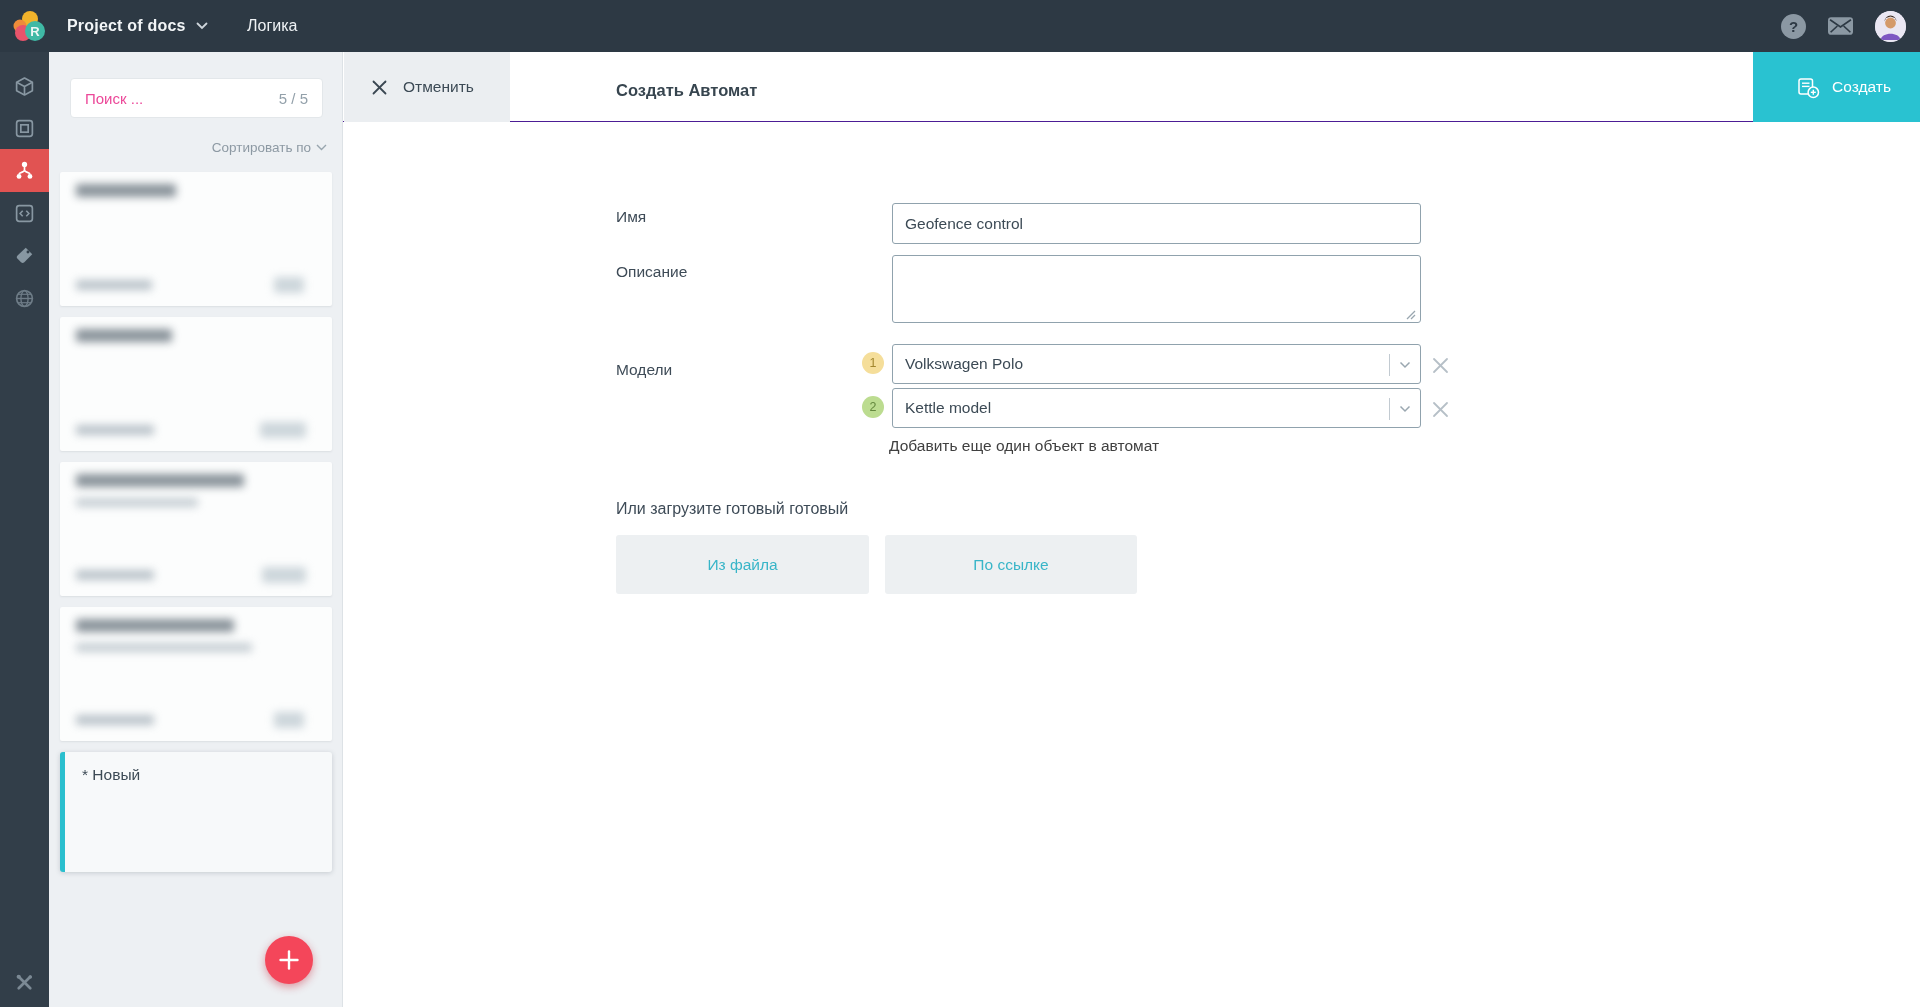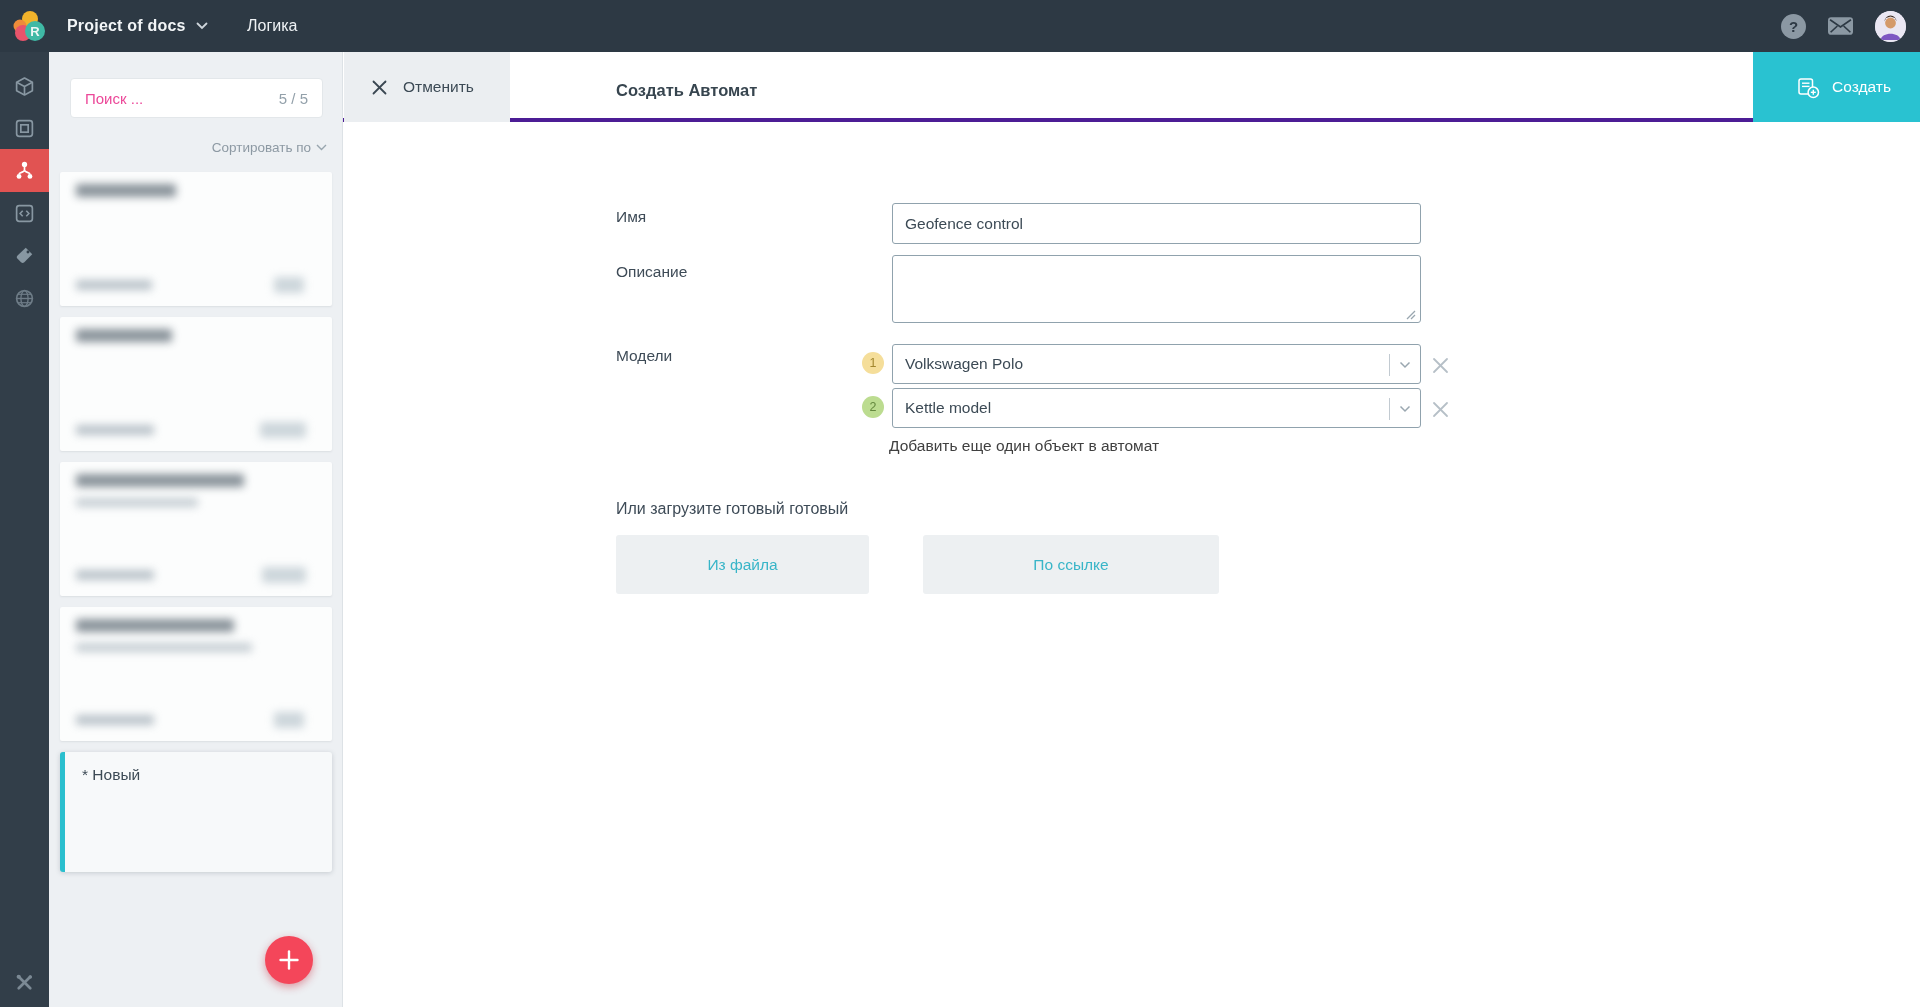--- a/index.html
+++ b/index.html
@@ -36,21 +36,21 @@
   .bb-title { height:13px; background:#42515d; opacity:.62; left:16px; top:12px; }
   .bb-sub { height:9px; background:#9aa8b2; opacity:.55; left:16px; top:36px; }
   .bb-small { height:10px; background:#8elisted; background:#8494a0; opacity:.55; left:16px; bottom:16px; }
   .bb-blob { height:16px; background:#9fb0ba; opacity:.5; bottom:13px; }
   .card-new { background:#f7f9fa; border-left:5px solid #2abfce; border-radius:3px; height:120px; margin-top:2px; box-shadow:0 1px 5px rgba(60,74,85,.22); position:relative; cursor:pointer; }
   .card-new-label { position:absolute; left:17px; top:14px; color:#3c4a55; font-size:15.5px; }
   .fab { position:absolute; left:216px; top:884px; width:48px; height:48px; border-radius:50%; background:#f4465a; box-shadow:0 3px 8px rgba(200,40,60,.45); display:flex; align-items:center; justify-content:center; cursor:pointer; }
 
   
   .main { position:absolute; left:343px; top:52px; width:1577px; height:955px; background:#fff; }
-  .mainheader { position:absolute; left:0; top:0; width:1577px; height:70px; background:#fff; border-bottom:4px solid #4c1d95; }
+  .mainheader { position:absolute; left:0; top:0; width:1577px; height:70px; background:#fff; border-bottom:1px solid #4c1d95; }
   .cancel-btn { position:absolute; left:1px; top:0; width:166px; height:70px; background:#ebeef1; display:flex; align-items:center; gap:16px; padding-left:28px; cursor:pointer; }
   .cancel-label { color:#3c4a55; font-size:15.5px; }
   .page-title { position:absolute; left:273px; top:0; height:76px; display:flex; align-items:center; color:#37454f; font-size:16.5px; font-weight:700; }
   .create-btn { position:absolute; right:0; top:0; width:167px; height:70px; background:#29c2d1; display:flex; align-items:center; justify-content:center; gap:12px; cursor:pointer;padding-left:15px; }
   .create-label { color:#fff; font-size:15.5px; }
 
   .flabel { position:absolute; color:#3e4b57; font-size:15.5px; }
   .txt-input { position:absolute; left:549px; width:529px; height:41px; border:1.5px solid #90a2ad; border-radius:3px; background:#fff; font-family:inherit; font-size:15.5px; color:#3c4a55; padding:0 12px; outline:none; }
   .txt-area { position:absolute; left:549px; top:203px; width:529px; height:68px; border:1.5px solid #90a2ad; border-radius:3px; background:#fff; resize:none; outline:none; }
   .resize-grip { position:absolute; left:1063px; top:258px; pointer-events:none; }
@@ -59,21 +59,21 @@
   .badge-1 { background:#f5de9a; color:#a3872f; top:300px; }
   .badge-2 { background:#bcdc90; color:#64883e; top:344px; }
   .model-select { position:absolute; left:549px; width:529px; height:40px; border:1.5px solid #90a2ad; border-radius:3px; background:#fff; display:flex; align-items:center; padding:0 40px 0 12px; font-size:15.5px; color:#3c4a55; cursor:pointer; }
   .sel-divider { position:absolute; right:30px; top:9px; height:22px; border-left:1.5px solid #c2cad1; }
   .sel-chev { position:absolute; right:9px; top:16px; }
   .row-remove { position:absolute; left:1087px; width:20px; height:20px; display:flex; align-items:center; justify-content:center; cursor:pointer; }
   .add-link { position:absolute; left:546px; top:385px; color:#404040; font-size:15.5px; cursor:pointer; }
   .upload-hint { position:absolute; left:273px; top:448px; color:#3e4b57; font-size:16px; }
   .upload-btn { position:absolute; top:483px; height:59px; background:#edf0f2; border-radius:3px; display:flex; align-items:center; justify-content:center; color:#38b5c8; font-size:15.5px; cursor:pointer; }
   .btn-file { left:273px; width:253px; }
-  .btn-link { left:580px; width:296px; }
+  .btn-link { left:542px; width:252px; }
 </style>
 </head>
 <body>
 
 <div class="page">
 
   <div class="topbar">
     <svg class="logo" viewBox="0 0 34 34">
       <circle cx="18" cy="10" r="8" fill="#f2b32b"></circle>
       <circle cx="8" cy="17" r="6.5" fill="#ee8c3a"></circle>
@@ -234,21 +234,21 @@
     <div class="flabel" style="left:273px; top:156px">Имя</div>
     <input class="txt-input" style="top: 151px;" value="Geofence control">
 
     <div class="flabel" style="left:273px; top:211px">Описание</div>
     <textarea class="txt-area" aria-label="Описание" style=""></textarea>
     <svg class="resize-grip" width="10" height="10" viewBox="0 0 10 10">
       <line x1="1" y1="9" x2="9" y2="1" stroke="#9aa7b0" stroke-width="1.2"></line>
       <line x1="5" y1="9" x2="9" y2="5" stroke="#9aa7b0" stroke-width="1.2"></line>
     </svg>
 
-    <div class="flabel" style="left:273px; top:295px">Модели</div>
+    <div class="flabel" style="left:273px; top:309px">Модели</div>
 
     <div class="badge badge-1">1</div>
     <div class="model-select" style="top:292px">
       <span>Volkswagen Polo</span>
       <span class="sel-divider"></span>
       <svg class="sel-chev" width="12" height="8" viewBox="0 0 12 8">
         <polyline points="1.5,1.5 6,6 10.5,1.5" fill="none" stroke="#9aa7b0" stroke-width="1.5"></polyline>
       </svg>
     </div>
     <div class="row-remove" style="top:303px">

